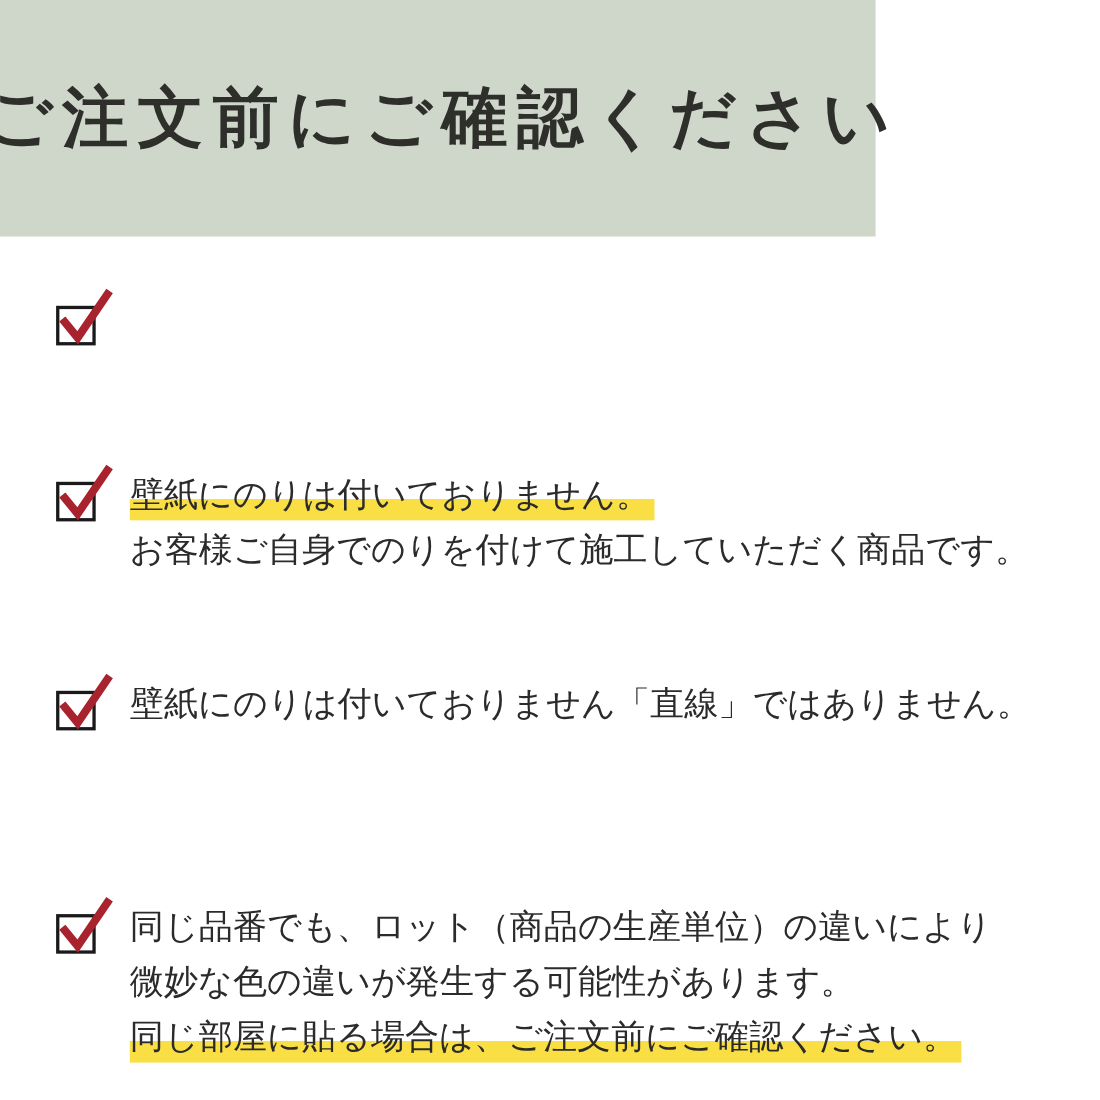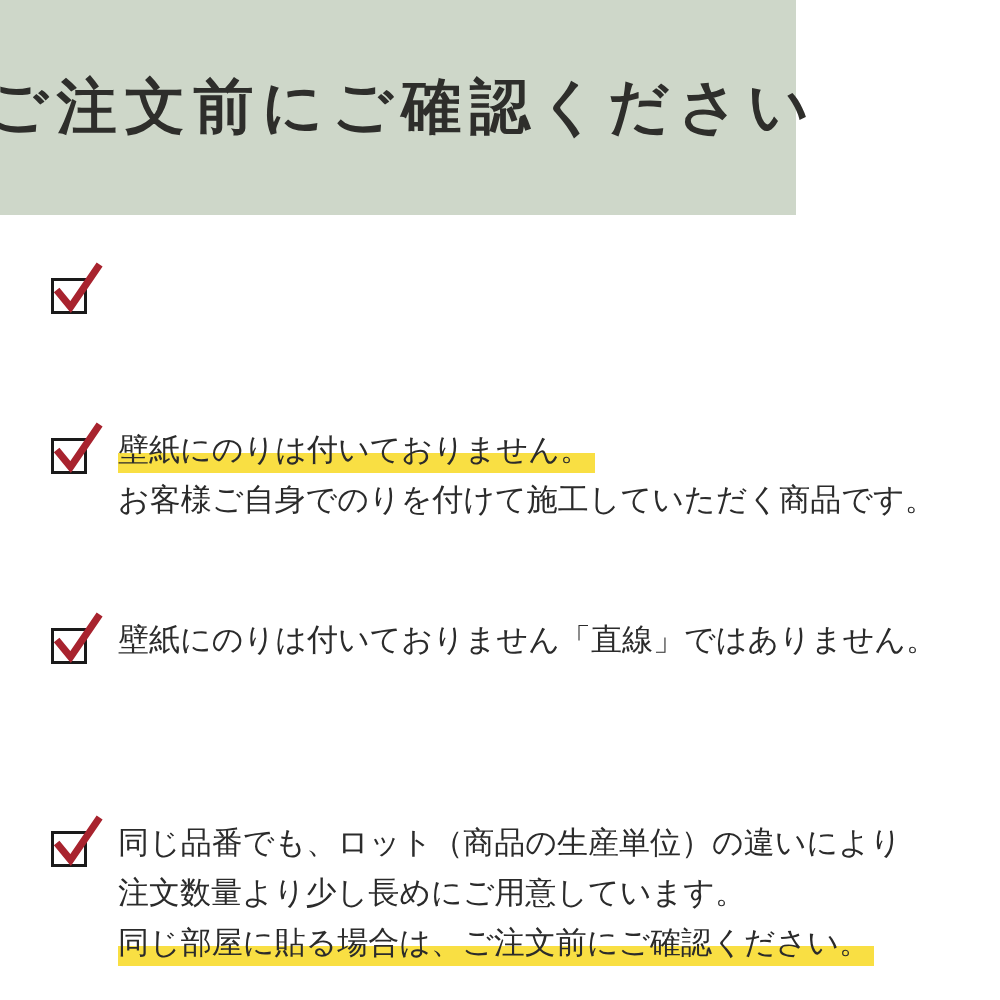--- a/index.html
+++ b/index.html
@@ -116,17 +116,17 @@
   </section>
 
   <section class="item">
     <span class="checkbox">
       <svg viewBox="0 0 60 60" aria-hidden="true">
         <path d="M11 33 L24 49 L54 5" fill="none" stroke="var(--check-red)" stroke-width="8" stroke-linecap="square" stroke-linejoin="miter"></path>
       </svg>
     </span>
     <div class="lines">
         <div class="line"><span>同じ品番でも、ロット（商品の生産単位）の違いにより</span></div>
-        <div class="line"><span>注文数量より少し長めにご用意しています。</span></div>
+        <div class="line"><span>微妙な色の違いが発生する可能性があります。</span></div>
         <div class="line"><span class="hl">同じ部屋に貼る場合は、ご注文前にご確認ください。</span></div>
       </div>
   </section>
 </main>
 
 </body></html>

